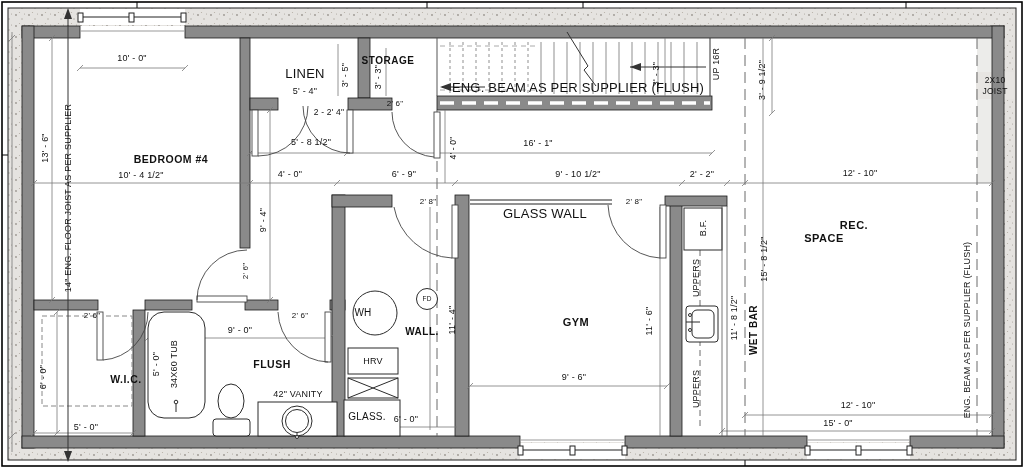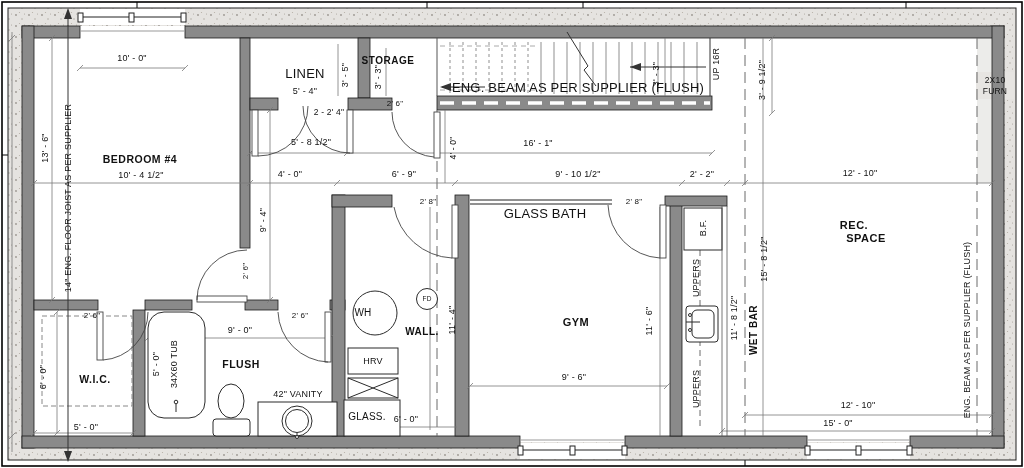--- a/index.html
+++ b/index.html
@@ -4,21 +4,21 @@
 <style>
   html,body{margin:0;padding:0;background:#fff;}
   #plan{position:relative;width:1024px;height:468px;background:#fff;overflow:hidden;
         font-family:"Liberation Sans",sans-serif;}
   #plan svg{position:absolute;left:0;top:0;}
   .lbl{position:absolute;transform:translate(-50%,-50%);font-size:9px;color:#111;
        white-space:nowrap;letter-spacing:.2px;line-height:1;z-index:5;}
   .rot{transform:translate(-50%,-50%) rotate(-90deg);}
   .bold{font-weight:bold;letter-spacing:.5px;}
   .s8{font-size:8px;} .s85{font-size:8.5px;} .s95{font-size:13px;}
-  .s10{font-size:10px;} .s105{font-size:10.5px;} .s11{font-size:11px;}
+  .s10{font-size:10px;} .s105{font-size:10.5px;margin-left:31px;} .s11{font-size:11px;}
 </style>
 </head>
 <body>
 
 <div id="plan">
 
 <svg width="1024" height="468" viewBox="0 0 1024 468">
   <defs>
     <pattern id="speck" width="13" height="11" patternUnits="userSpaceOnUse">
       <rect width="13" height="11" fill="#e5e3e0"></rect>
@@ -266,37 +266,37 @@
 
 <div class="lbl bold s10" style="left:388px;top:61px">STORAGE</div>
 <div class="lbl rot" style="left:378px;top:77px">3' - 3"</div>
 <div class="lbl s8" style="left:395px;top:104px">2' 6"</div>
 
 <div class="lbl s95" style="left:578px;top:87px">ENG. BEAM AS PER SUPPLIER (FLUSH)</div>
 <div class="lbl rot" style="left:656px;top:74px">3' - 3"</div>
 <div class="lbl rot" style="left:716px;top:64px">UP 16R</div>
 <div class="lbl rot" style="left:762px;top:80px">3' - 9 1/2"</div>
 <div class="lbl s85" style="left:995px;top:80px">2X10</div>
-<div class="lbl s85" style="left:995px;top:91px">FURN</div>
+<div class="lbl s85" style="left:995px;top:91px">JOIST</div>
 
 <div class="lbl s85" style="left:329px;top:112px">2 - 2' 4"</div>
 <div class="lbl" style="left:311px;top:142px">5' - 8 1/2"</div>
 <div class="lbl" style="left:538px;top:143px">16' - 1"</div>
 <div class="lbl" style="left:290px;top:174px">4' - 0"</div>
 <div class="lbl rot s85" style="left:453px;top:148px">4' - 0"</div>
 <div class="lbl" style="left:404px;top:174px">6' - 9"</div>
 <div class="lbl" style="left:578px;top:174px">9' - 10 1/2"</div>
 <div class="lbl" style="left:702px;top:174px">2' - 2"</div>
 <div class="lbl" style="left:860px;top:173px">12' - 10"</div>
 <div class="lbl rot" style="left:263px;top:220px">9' - 4"</div>
 <div class="lbl rot s8" style="left:246px;top:271px">2' 6"</div>
 
 <div class="lbl s8" style="left:428px;top:202px">2' 8"</div>
 <div class="lbl s8" style="left:634px;top:202px">2' 8"</div>
-<div class="lbl s95" style="left:545px;top:213px">GLASS BATH</div>
+<div class="lbl s95" style="left:545px;top:213px">GLASS WALL</div>
 
 <div class="lbl bold s11" style="left:576px;top:322px">GYM</div>
 <div class="lbl" style="left:574px;top:377px">9' - 6"</div>
 <div class="lbl rot" style="left:649px;top:321px">11' - 6"</div>
 
 <div class="lbl bold s10" style="left:422px;top:332px">WALL.</div>
 <div class="lbl rot" style="left:452px;top:320px">11' - 4"</div>
 <div class="lbl s10" style="left:363px;top:313px">WH</div>
 <div class="lbl" style="left:427px;top:299px;font-size:6.5px">FD</div>
 <div class="lbl" style="left:373px;top:361px">HRV</div>
@@ -316,18 +316,18 @@
 <div class="lbl s8" style="left:92px;top:316px">2' 6"</div>
 
 <div class="lbl rot" style="left:703px;top:228px">B.F.</div>
 <div class="lbl rot" style="left:696px;top:278px">UPPERS</div>
 <div class="lbl rot" style="left:696px;top:389px">UPPERS</div>
 <div class="lbl rot" style="left:734px;top:318px">11' - 8 1/2"</div>
 <div class="lbl rot bold s10" style="left:754px;top:330px">WET BAR</div>
 <div class="lbl rot" style="left:764px;top:259px">15' - 8 1/2"</div>
 
 <div class="lbl bold s11" style="left:854px;top:225px">REC.</div>
-<div class="lbl bold s11" style="left:866px;top:238px">SPACE</div>
+<div class="lbl bold s11" style="left:824px;top:238px">SPACE</div>
 <div class="lbl rot" style="left:967px;top:330px">ENG. BEAM AS PER SUPPLIER (FLUSH)</div>
 <div class="lbl" style="left:858px;top:405px">12' - 10"</div>
 <div class="lbl" style="left:838px;top:423px">15' - 0"</div>
 
 </div>
 
 </body></html>

